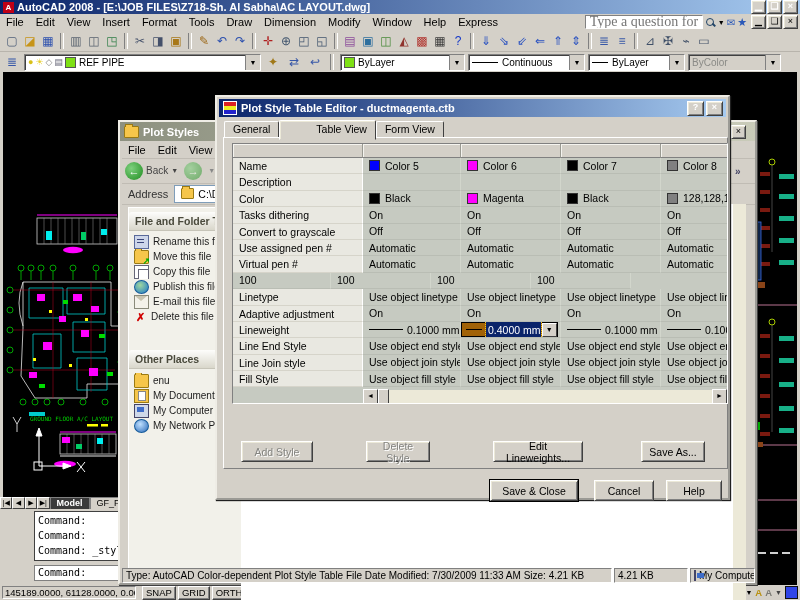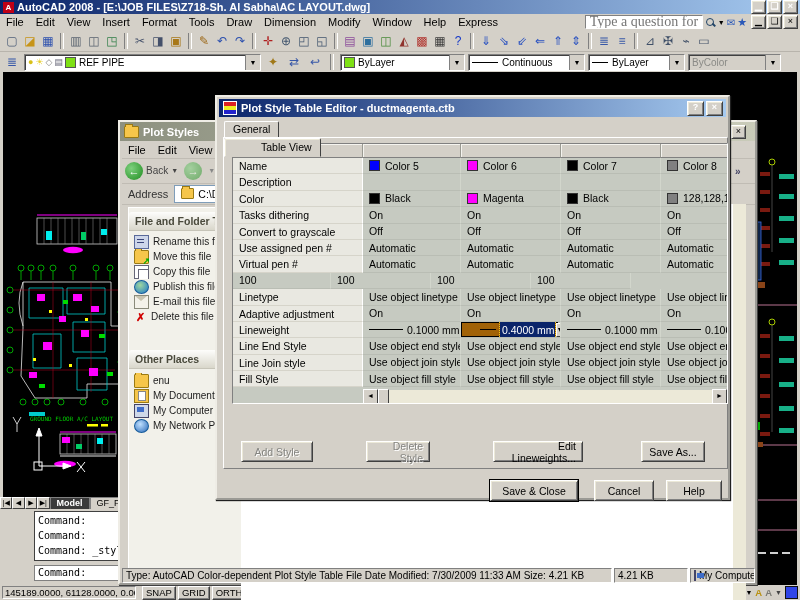--- a/index.html
+++ b/index.html
@@ -1,21 +1,21 @@
 <!DOCTYPE html>
 <html><head>
 <meta charset="utf-8">
 <style>
   html,body{margin:0;padding:0;background:#555;}
   #screen{position:relative;width:800px;height:600px;overflow:hidden;background:#d4d0c8;
     font-family:"Liberation Sans",sans-serif;font-size:11px;color:#000;}
   .abs{position:absolute;}
   
   .raised{background:#d4d0c8;border:1px solid;border-color:#fff #404040 #404040 #fff;
-    box-shadow:inset 1px 1px 0 #ece9d8, inset -1px -1px 0 #808080;text-align:right;}
+    box-shadow:inset 1px 1px 0 #ece9d8, inset -1px -1px 0 #808080;}
   .btn{display:flex;align-items:center;justify-content:center;font-size:10.5px;cursor:default;}
   .btn.default{outline:1px solid #000;}
   .btn.disabled{color:#848480;text-shadow:1px 1px 0 #fff;}
   .winbtn{width:13px;height:12px;font-size:9px;line-height:10px;text-align:center;
     background:#d4d0c8;border:1px solid;border-color:#fff #404040 #404040 #fff;
     box-shadow:inset 1px 1px 0 #ece9d8, inset -1px -1px 0 #808080;}
   
   #titlebar{left:0;top:0;width:800px;height:14px;background:linear-gradient(90deg,#0a246a,#a6caf0);
     display:flex;align-items:center;color:#fff;font-weight:bold;}
   #acad-icon{width:11px;height:11px;background:#c00016;color:#fff;font-size:8px;line-height:11px;
@@ -123,21 +123,21 @@
   
   #exp-chev{position:absolute;left:615px;top:44px;font-size:10px;font-weight:bold;color:#446;}
   #exp-tb-ico{position:absolute;left:601px;top:39px;width:14px;height:13px;}
   
   #dialog{left:215px;top:95px;width:515px;height:405px;background:#d4d0c8;
     border:2px outset #efede6;box-sizing:border-box;box-shadow:1px 1px 1px #202020;}
   #dlg-title{position:absolute;left:2px;top:2px;width:507px;height:18px;
     background:linear-gradient(90deg,#0a246a,#a6caf0);display:flex;align-items:center;color:#fff;font-weight:bold;}
   #dlg-icon{width:12px;height:12px;margin:0 4px;background:linear-gradient(#d22 0 33%,#ee2 33% 66%,#22c 66%);border:1px solid #fff;}
   #dlg-title .wbtns{margin-left:auto;display:flex;gap:2px;margin-right:3px;}
-  #dlg-tabs{position:absolute;left:7px;top:24px;height:17px;display:flex;align-items:flex-start;flex-direction:column;}
+  #dlg-tabs{position:absolute;left:7px;top:24px;height:17px;display:flex;align-items:center;}
   .tab{height:15px;line-height:15px;padding:0 8px;background:#d4d0c8;border:1px solid;
     border-color:#fff #404040 #d4d0c8 #fff;border-radius:2px 2px 0 0;font-size:10.5px;}
   .tab.active{height:18px;line-height:17px;font-weight:normal;position:relative;z-index:3;
     box-shadow:inset 1px 1px 0 #ece9d8;padding-left:36px;}
   #dlg-panel{position:absolute;left:6px;top:40px;width:503px;height:330px;
     border:1px solid;border-color:#fff #808080 #808080 #fff;background:#d4d0c8;}
   
   #ptable{position:absolute;left:8px;top:5px;width:494px;height:259px;background:#c6cac1;
     border:1px solid;border-color:#808080 #fff #fff #808080;overflow:hidden;}
   .hrow{display:flex;height:14px;background:#d4d0c8;}
@@ -145,21 +145,21 @@
   .trow{display:flex;height:16.4px;}
   .tlabel{width:130px;flex:0 0 130px;background:#e9e8e1;border-bottom:1px solid #d6d4ca;border-right:1px solid #fff;
     box-sizing:border-box;font-size:10.5px;line-height:16px;padding-left:6px;white-space:nowrap;overflow:hidden;}
   .tcell{flex:0 0 100px;width:100px;border-bottom:1px solid #b9bdb4;border-right:1px solid #d2d6cc;box-sizing:border-box;
     font-size:10.5px;line-height:16px;padding-left:6px;white-space:nowrap;overflow:hidden;
     display:flex;align-items:center;position:relative;}
   .tcell.c0{flex:0 0 98px;width:98px;}
   .sw{width:9px;height:9px;border:1px solid #333;margin-right:5px;flex:0 0 9px;}
   .lw-line{display:inline-block;height:1px;background:#000;flex:1;max-width:34px;margin-right:4px;}
   .lw-combo{position:absolute;left:0;top:0;right:2px;bottom:0;background:#a16207;border:1px solid #000;
-    display:flex;align-items:center;padding-left:18px;}
+    display:flex;align-items:center;padding-left:4px;}
   .lw-combo .lw-line{max-width:16px;flex:0 0 16px;}
   .lw-sel{background:#0a246a;color:#fff;outline:1px dotted #f5c518;flex:1;padding-left:2px;font-size:10.5px;}
   .lw-arr{width:14px;height:12px;background:#d4d0c8;border:1px solid;border-color:#fff #404040 #404040 #fff;
     font-size:7px;text-align:center;line-height:11px;margin-left:1px;}
   #hscroll{position:absolute;left:130px;right:0;bottom:0;height:13px;background:#ece9d8;display:flex;align-items:center;}
   .scr-btn{width:13px;height:13px;background:#d4d0c8;border:1px solid;border-color:#fff #404040 #404040 #fff;
     font-size:7px;text-align:center;line-height:11px;}
   .scr-thumb{width:9px;height:13px;background:#d4d0c8;border:1px solid;border-color:#fff #404040 #404040 #fff;}
   #scr-right{margin-left:auto;}
   

